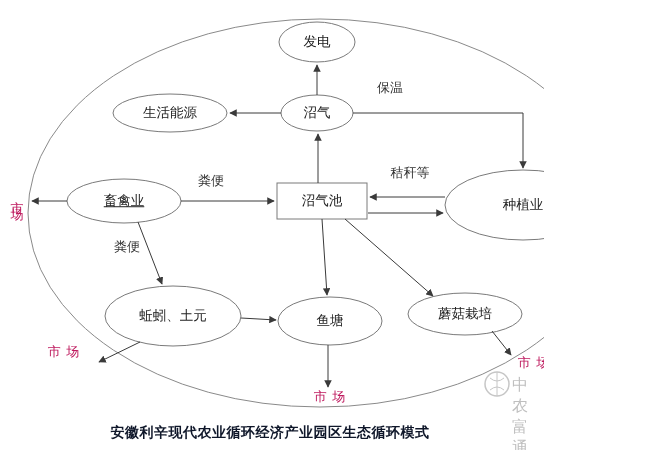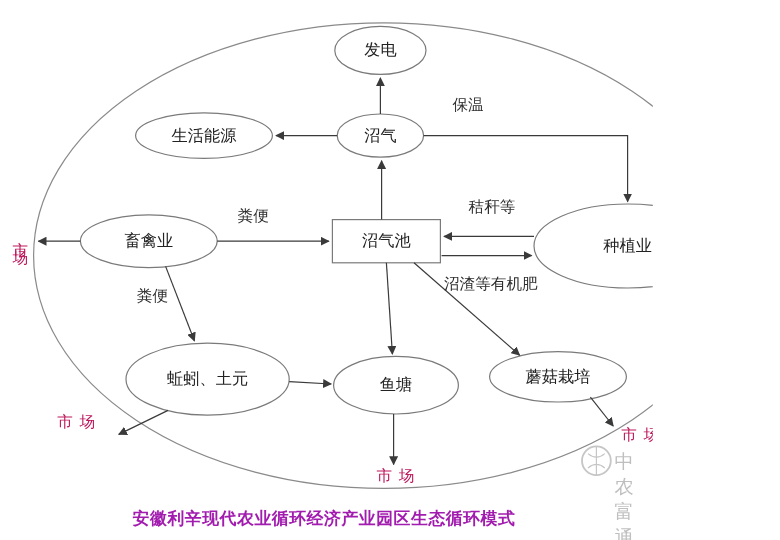--- a/index.html
+++ b/index.html
@@ -8,21 +8,21 @@
   .svg-layer { position:absolute; left:0; top:0; }
   .lbl { position:absolute; transform:translate(-50%,-50%); color:#2f2f2f; font-size:13px;
          white-space:nowrap; text-align:center; line-height:1.3; }
   .node-lbl { font-size:13.5px; color:#222; }
   .edge-lbl { font-size:13px; color:#2f2f2f; }
   .market { font-size:13px; color:#be185d; letter-spacing:1px; }
   .market-v { writing-mode:vertical-rl; letter-spacing:7px; white-space:normal; }
   .watermark-text { position:absolute; left:512px; top:375px; color:#bfbfbf; font-size:16px;
                     letter-spacing:2px; }
   .title { position:absolute; left:0; right:4px; top:424px; text-align:center;
-           font-weight:bold; font-size:14px; color:#a21caf; letter-spacing:0.5px; }
+           font-weight:bold; font-size:14px; color:#0f172a; letter-spacing:0.5px; }
 </style>
 </head>
 <body>
 
 <div class="canvas">
 
   <svg class="svg-layer" width="650" height="450" viewBox="0 0 650 450">
     <defs>
       <marker id="arrow" viewBox="0 0 10 10" refX="9" refY="5" markerWidth="7.5" markerHeight="7.5" orient="auto-start-reverse">
         <path d="M0,0 L10,5 L0,10 z" fill="#3a3a3a"></path>
@@ -61,34 +61,33 @@
     <g stroke="#c6c6c6" fill="none">
       <circle cx="497" cy="384" r="12" stroke-width="1.5"></circle>
       <path d="M490,378 q7,6 14,0 M490,390 q7,-6 14,0 M497,372 v24"></path>
     </g>
   </svg>
 
   <div class="lbl node-lbl" style="left:317px; top:42px;">发电</div>
   <div class="lbl node-lbl" style="left:317px; top:113px;">沼气</div>
   <div class="lbl node-lbl" style="left:170px; top:113px;">生活能源</div>
   <div class="lbl node-lbl" style="left:322px; top:201px;">沼气池</div>
-  <div class="lbl node-lbl" style="left:124px; top:201px;">畜禽业</div>
+  <div class="lbl node-lbl" style="left:124px; top:201px;text-decoration:underline;">畜禽业</div>
   <div class="lbl node-lbl" style="left:523px; top:205px;">
     <div>种植业</div>
   </div>
   <div class="lbl node-lbl" style="left:173px; top:316px;">
     <div>蚯蚓、土元</div>
   </div>
   <div class="lbl node-lbl" style="left:330px; top:321px;">鱼塘</div>
   <div class="lbl node-lbl" style="left:465px; top:314px;">蘑菇栽培</div>
 
   <div class="lbl edge-lbl" style="left:390px; top:88px;">保温</div>
   <div class="lbl edge-lbl" style="left:211px; top:181px;">粪便</div>
   <div class="lbl edge-lbl" style="left:410px; top:173px;">秸秆等</div>
-  <div class="lbl edge-lbl" style="left:409px; top:237px;">沼渣等有机肥</div>
   <div class="lbl edge-lbl" style="left:127px; top:247px;">粪便</div>
 
   <div class="lbl market market-v" style="left:16px; top:198px;">市场</div>
   <div class="lbl market" style="left:603px; top:268px;">市 场</div>
   <div class="lbl market" style="left:64px; top:352px;">市 场</div>
   <div class="lbl market" style="left:330px; top:397px;">市 场</div>
   <div class="lbl market" style="left:534px; top:363px;">市 场</div>
 
   <div class="watermark-text">中农富通</div>
 

